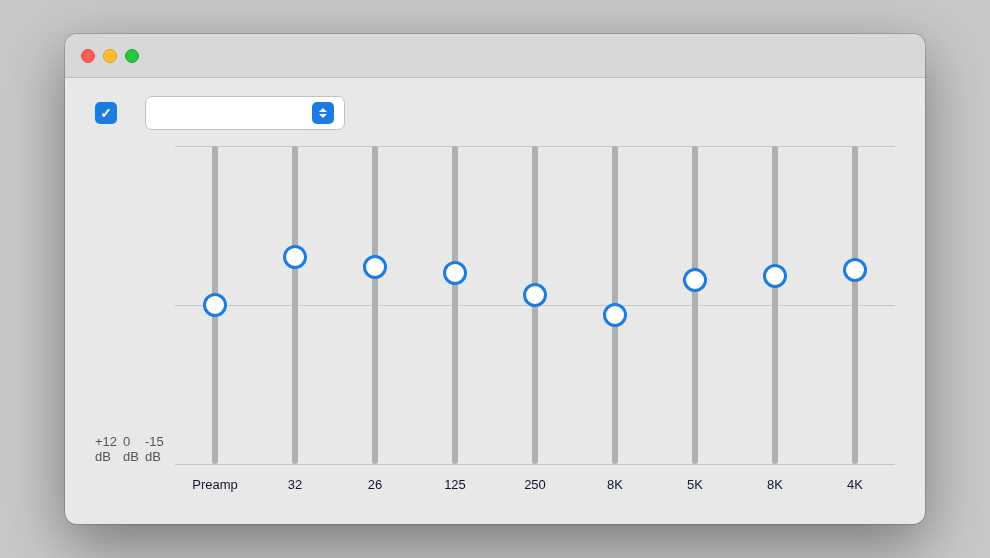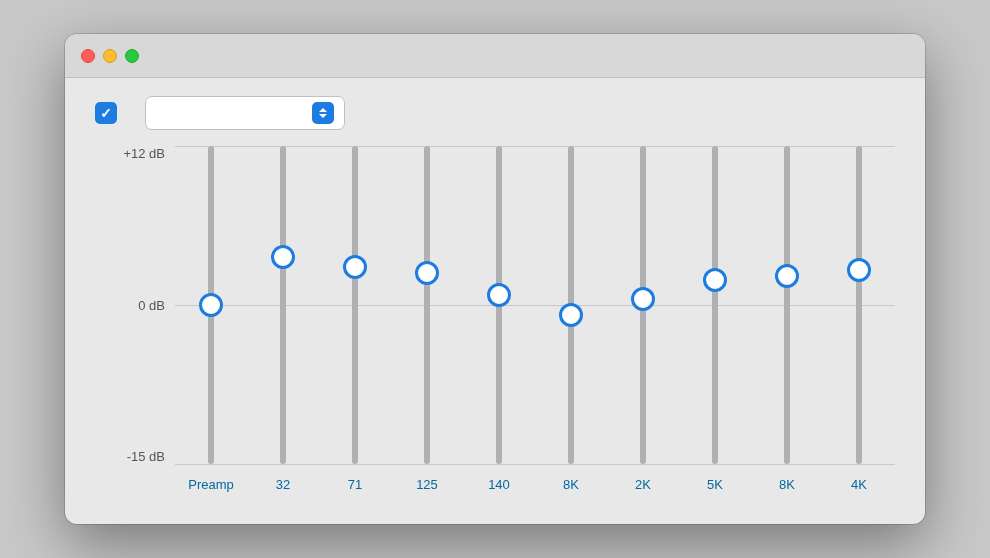--- a/index.html
+++ b/index.html
@@ -160,22 +160,21 @@
       position: absolute;
       left: 0;
       right: 0;
       height: 1px;
       background: #c8c8c8;
     }
 
     .db-labels {
       width: 80px;
       display: flex;
-      flex-direction: column;
-      justify-content: space-between;
+      flex-direction: row;
       padding-bottom: 40px;
       align-items: flex-end;
       padding-right: 10px;
       gap: 6px;
     }
 
     .db-label {
       font-size: 13px;
       color: #555;
     }
@@ -223,21 +222,21 @@
       cursor: grab;
       z-index: 2;
     }
 
     .slider-label {
       height: 40px;
       display: flex;
       align-items: center;
       justify-content: center;
       font-size: 13px;
-      color: #0369a1;
+      color: #0f172a;
       font-weight: 400;
     }
   </style>
 </head>
 <body>
 
 <div class="window">
 
   <div class="titlebar">
     <div class="traffic-lights">
@@ -300,53 +299,45 @@
                 </div>
               </div>
               <div class="slider-label">32</div>
             </div>
             <div class="slider-column">
               <div class="slider-track-area">
                 <div class="slider-track">
                   <div class="slider-thumb" style="top: 38%; margin-top: -12px;"></div>
                 </div>
               </div>
-              <div class="slider-label">71</div>
+              <div class="slider-label">26</div>
             </div>
             <div class="slider-column">
               <div class="slider-track-area">
                 <div class="slider-track">
                   <div class="slider-thumb" style="top: 40%; margin-top: -12px;"></div>
                 </div>
               </div>
               <div class="slider-label">125</div>
             </div>
             <div class="slider-column">
               <div class="slider-track-area">
                 <div class="slider-track">
                   <div class="slider-thumb" style="top: 47%; margin-top: -12px;"></div>
                 </div>
               </div>
-              <div class="slider-label">140</div>
+              <div class="slider-label">250</div>
             </div>
             <div class="slider-column">
               <div class="slider-track-area">
                 <div class="slider-track">
                   <div class="slider-thumb" style="top: 53%; margin-top: -12px;"></div>
                 </div>
               </div>
               <div class="slider-label">8K</div>
-            </div>
-            <div class="slider-column">
-              <div class="slider-track-area">
-                <div class="slider-track">
-                  <div class="slider-thumb" style="top: 48%; margin-top: -12px;"></div>
-                </div>
-              </div>
-              <div class="slider-label">2K</div>
             </div>
             <div class="slider-column">
               <div class="slider-track-area">
                 <div class="slider-track">
                   <div class="slider-thumb" style="top: 42%; margin-top: -12px;"></div>
                 </div>
               </div>
               <div class="slider-label">5K</div>
             </div>
             <div class="slider-column">

